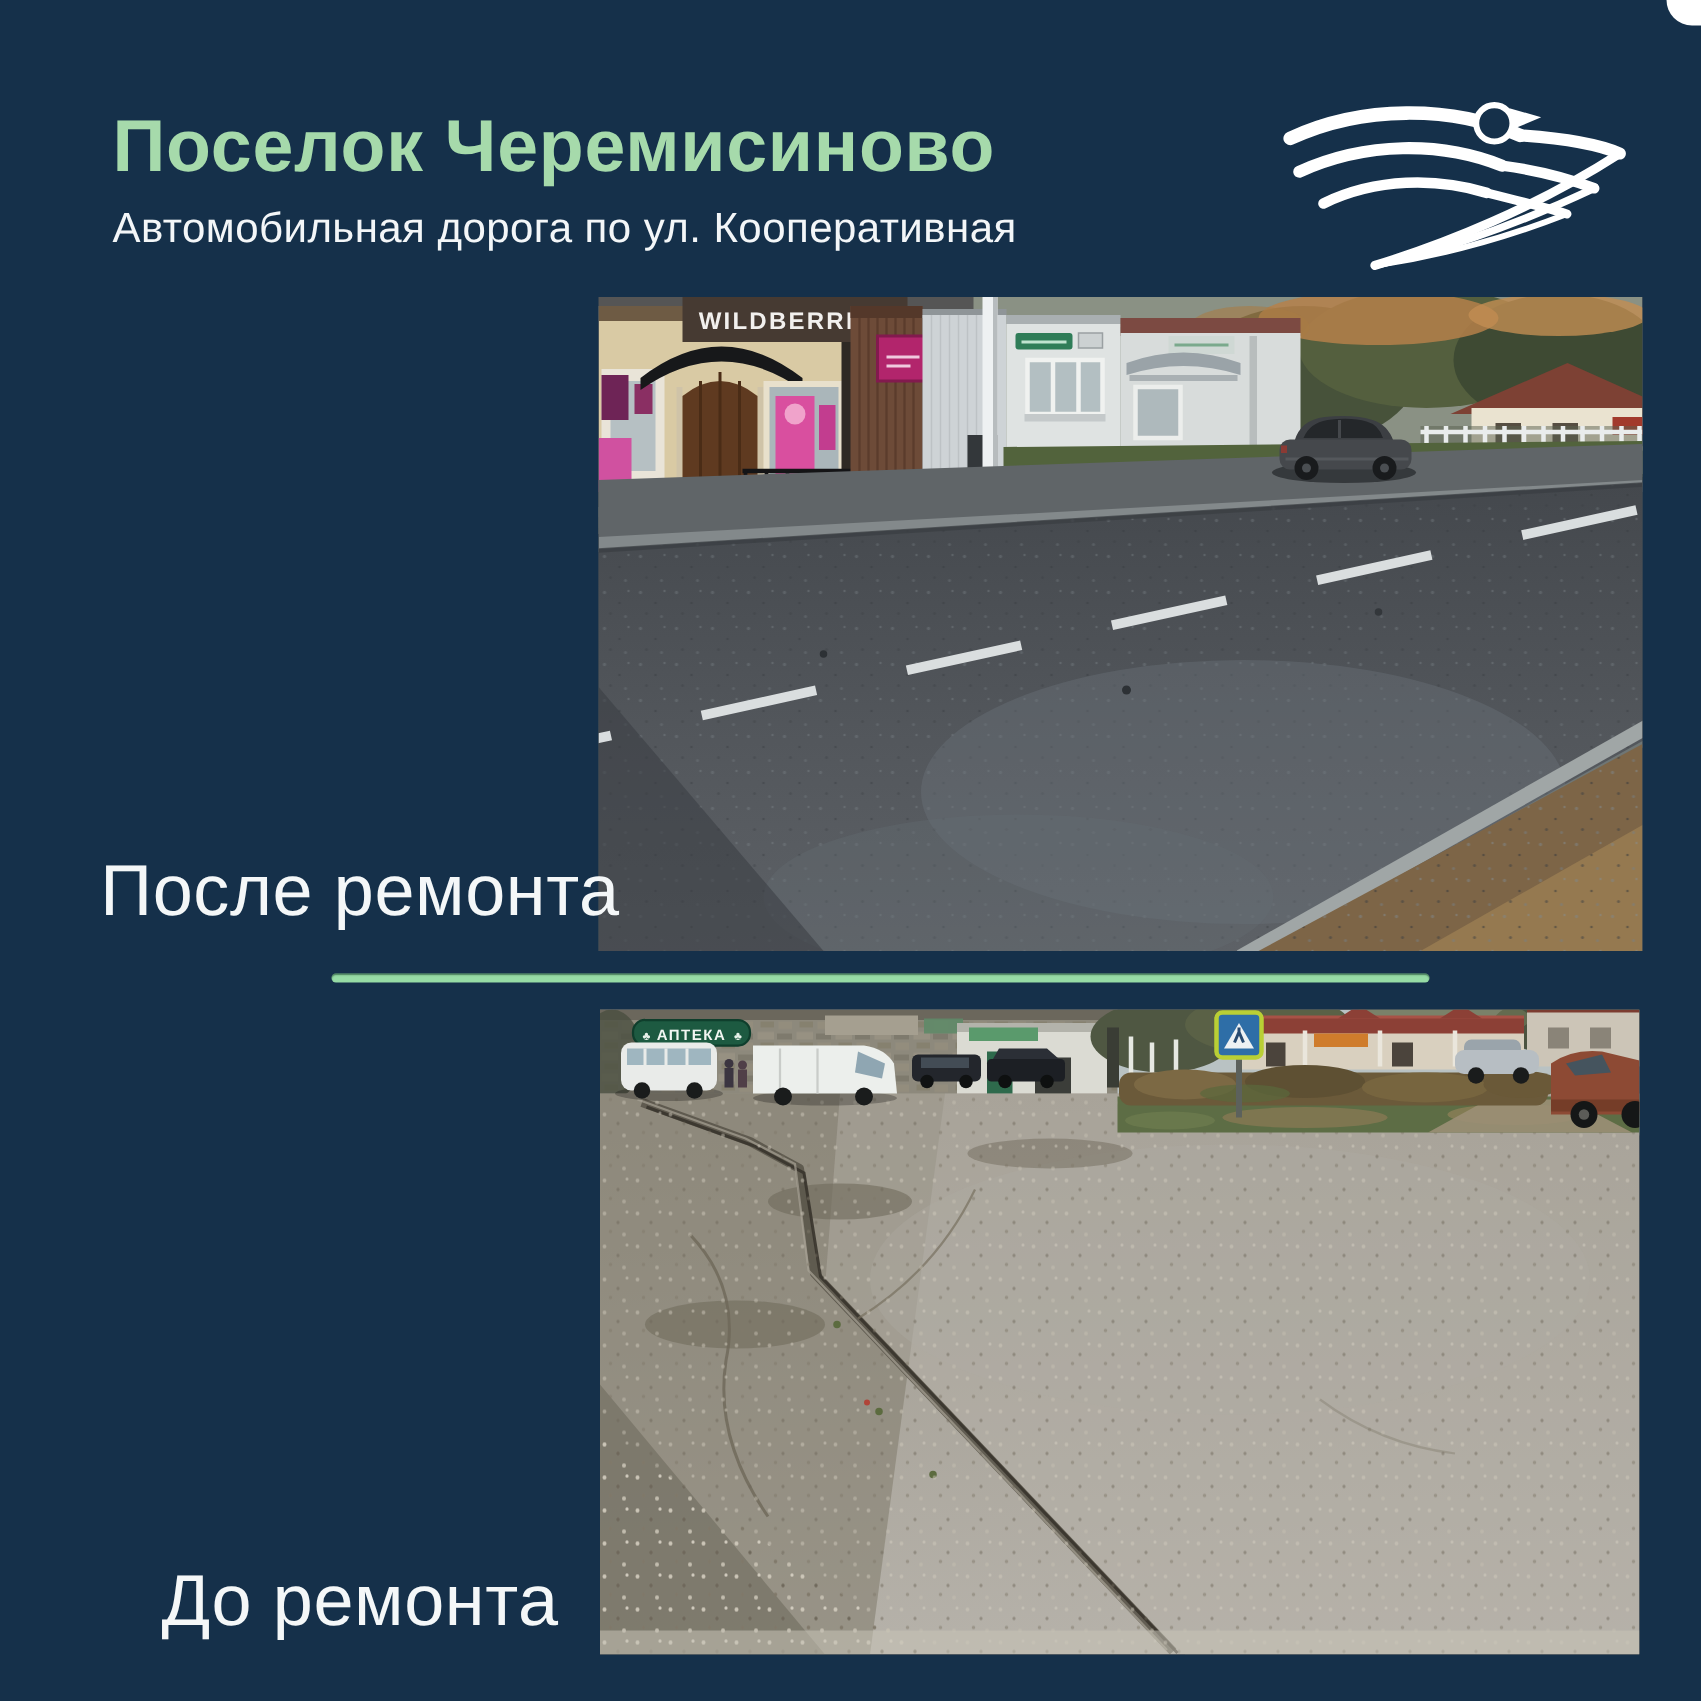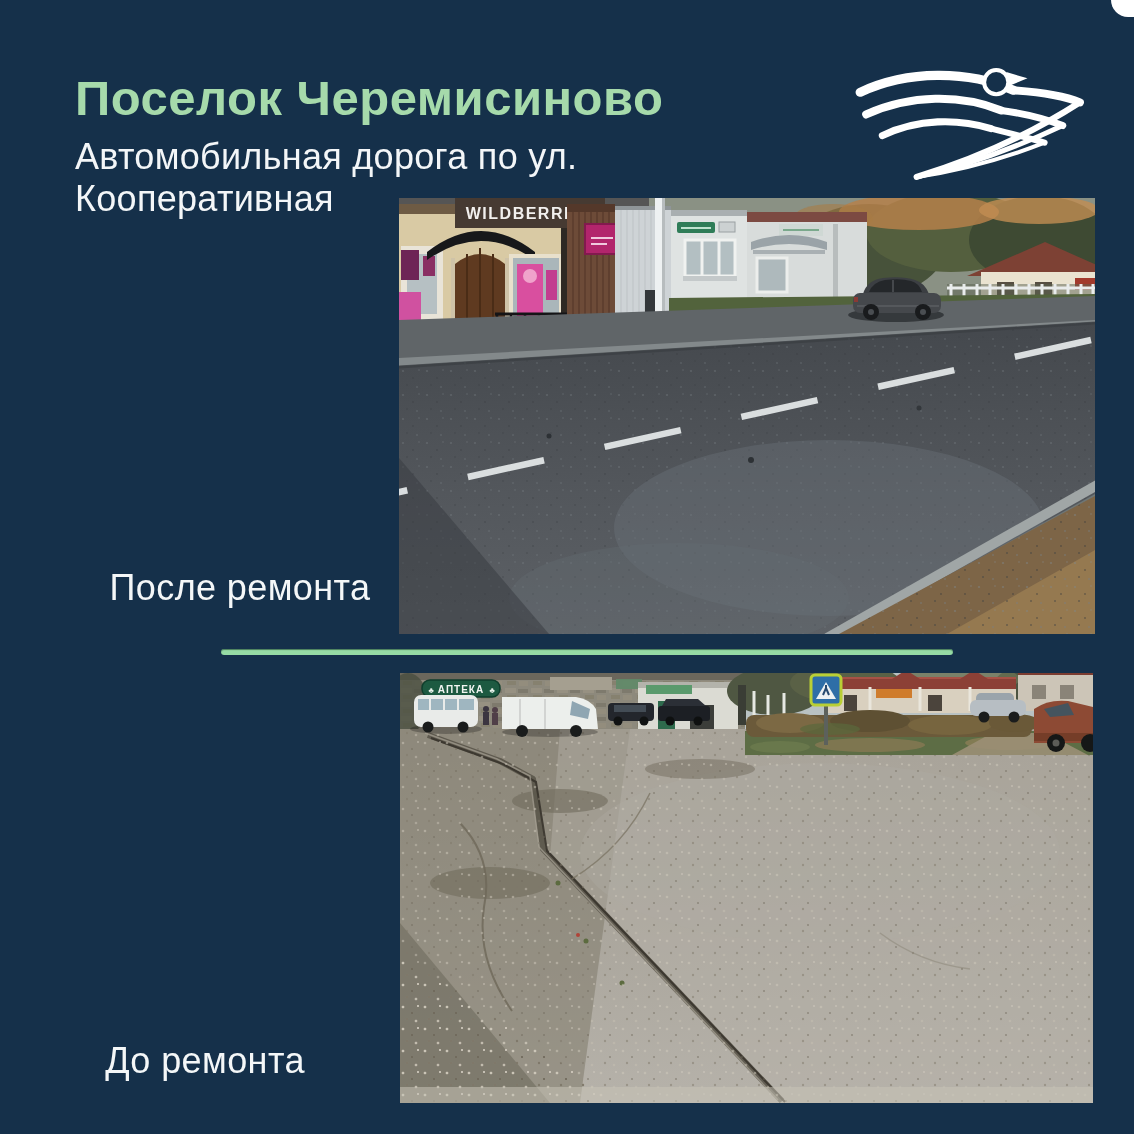--- a/index.html
+++ b/index.html
@@ -3,31 +3,31 @@
 <meta charset="utf-8">
 <style>
   html,body{margin:0;padding:0;background:#ffffff;}
   .stage{position:relative;width:1134px;height:1134px;background:#ffffff;overflow:hidden;
          font-family:"Liberation Sans","DejaVu Sans",sans-serif;}
   .card{position:absolute;inset:0;background:#15304a;overflow:hidden;}
   .corner-cut{position:absolute;top:0;right:0;width:23px;height:17px;background:#ffffff;
               border-bottom-left-radius:17px;}
   .header{position:absolute;left:75px;top:70px;width:720px;}
   .title{margin:0;font-size:49px;font-weight:700;letter-spacing:.5px;color:#a6daab;line-height:1.15;}
-  .subtitle{margin:10px 0 0 0;font-size:36px;font-weight:400;color:#f3f6f8;letter-spacing:.3px;}
+  .subtitle{margin:10px 0 0 0;font-size:28px;font-weight:400;color:#f3f6f8;letter-spacing:.3px;}
   .logo{position:absolute;left:851px;top:58px;width:234px;height:126px;}
   .logo svg{width:100%;height:100%;display:block;}
   .photo{position:absolute;margin:0;padding:0;overflow:hidden;background:#555;}
   .photo svg{width:100%;height:100%;display:block;}
   .photo-after{left:399px;top:198px;width:696px;height:436px;}
   .photo-before{left:400px;top:673px;width:693px;height:430px;}
-  .label{position:absolute;color:#f4f7f8;font-size:36px;font-weight:400;text-align:center;
+  .label{position:absolute;color:#f4f7f8;font-size:48px;font-weight:400;text-align:center;
          letter-spacing:.4px;}
   .label-after{left:40px;top:567px;width:400px;}
-  .label-before{left:0px;top:1040px;width:410px;}
+  .label-before{left:0px;top:1040px;width:410px;padding-left:35px;}
   .divider{position:absolute;left:221px;top:649px;width:732px;height:6px;background:#96dba5;
            border-radius:3px;box-shadow:0 1px 1px rgba(20,60,40,.6) inset;}
 </style>
 </head>
 <body>
 
 <div class="stage">
   <div class="card">
     <div class="corner-cut"></div>
 

